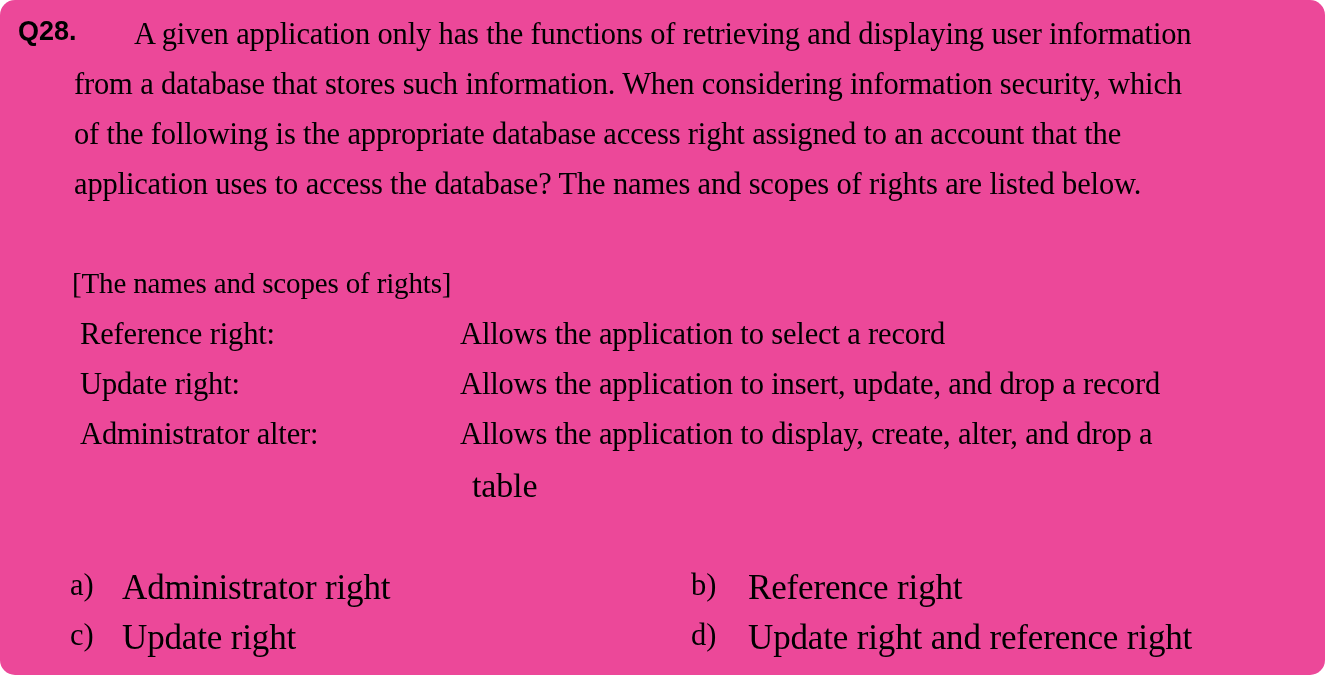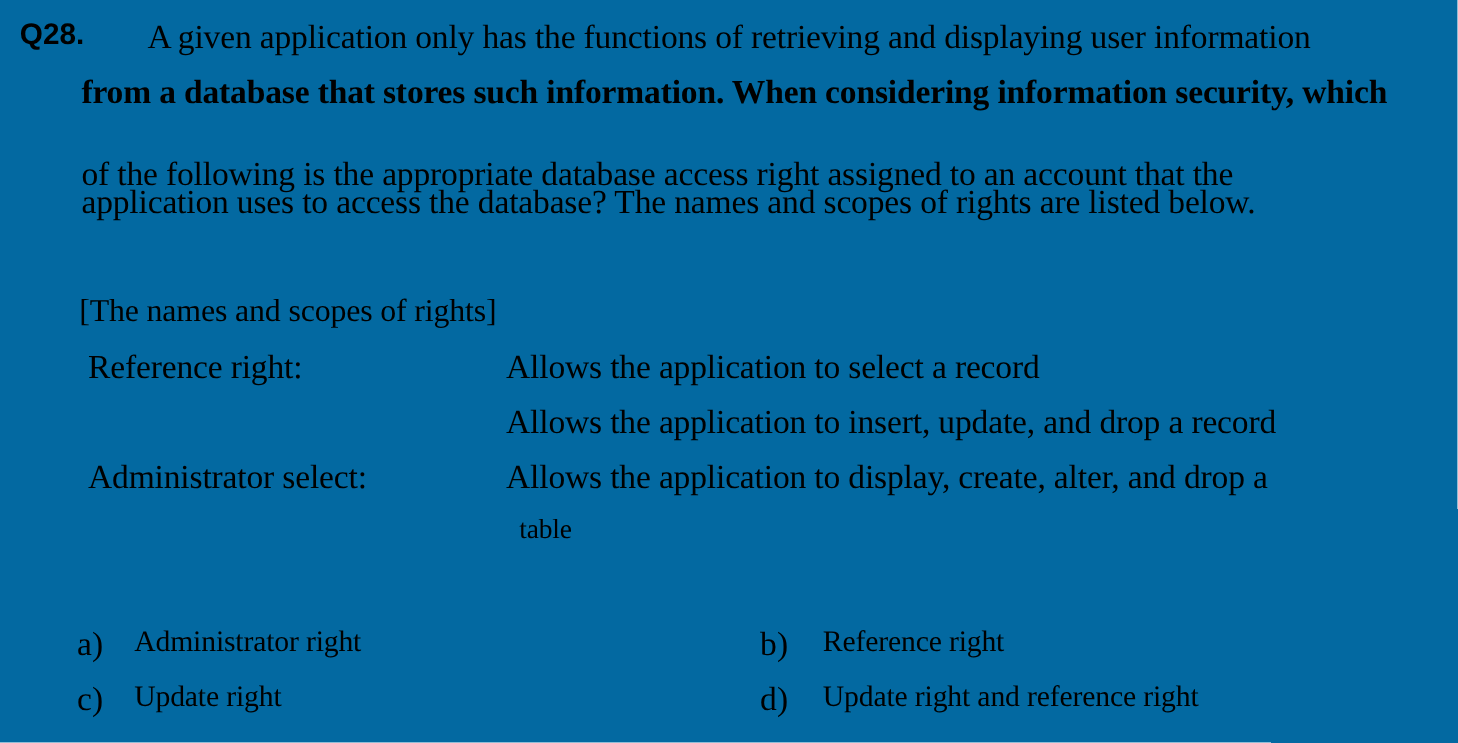--- a/index.html
+++ b/index.html
@@ -13,21 +13,22 @@
     position: relative;
     overflow: hidden;
     font-family: "Liberation Serif", "DejaVu Serif", serif;
     color: #000000;
     -webkit-font-smoothing: antialiased;
   }
 
   .page {
     position: absolute;
     inset: 0;
-    background: #0369a1;
+    background: #ec4899;
+    border-radius: 15px;
   }
 
   
   .stem {
     position: absolute;
     left: 0;
     top: 0;
     width: 1325px;
   }
   .stem-line {
@@ -41,22 +42,22 @@
     position: absolute;
     left: 18px;
     top: 18px;
     font-family: "Liberation Sans", "DejaVu Sans", sans-serif;
     font-weight: bold;
     font-size: 27px;
     line-height: 1;
     letter-spacing: 0px;
   }
   .stem-l1 { left: 134px; top: 19px; text-align: center; }
-  .stem-l2 { left: 74px;  top: 69px; font-weight: bold; }
-  .stem-l3 { left: 74px;  top: 119px; margin-top: 24px; }
+  .stem-l2 { left: 74px;  top: 69px; }
+  .stem-l3 { left: 74px;  top: 119px; }
   .stem-l4 { left: 74px;  top: 169px; }
 
   
   .rights-heading {
     position: absolute;
     left: 72px;
     top: 269px;
     white-space: nowrap;
     font-size: 29px;
     line-height: 1;
@@ -88,37 +89,37 @@
     white-space: nowrap;
     font-size: 30.5px;
     line-height: 1;
     letter-spacing: -0.15px;
   }
   .rights-desc-cont {
     position: absolute;
     left: 472px;
     top: 50px;
     white-space: nowrap;
-    font-size: 25px;
+    font-size: 34px;
     line-height: 1;
     letter-spacing: -0.15px;
   }
   .rights-row.two-line { height: 100px; }
 
   
   .choices {
     position: absolute;
     left: 0;
     top: 570px;
     width: 1325px;
   }
   .choice {
     position: absolute;
     white-space: nowrap;
-    font-size: 27px;
+    font-size: 35px;
     line-height: 1;
     letter-spacing: -0.15px;
   }
   .choice-letter {
     position: absolute;
     white-space: nowrap;
     font-size: 30.5px;
     line-height: 1;
   }
   .col-left  { left: 122px; }
@@ -146,25 +147,26 @@
   <div class="rights-heading">[The names and scopes of rights]</div>
 
   <div class="rights-table">
 
     <div class="rights-row">
       <span class="rights-name">Reference right:</span>
       <span class="rights-desc">Allows the application to select a record</span>
     </div>
 
     <div class="rights-row">
+      <span class="rights-name">Update right:</span>
       <span class="rights-desc">Allows the application to insert, update, and drop a record</span>
     </div>
 
     <div class="rights-row two-line">
-      <span class="rights-name">Administrator select:</span>
+      <span class="rights-name">Administrator alter:</span>
       <span class="rights-desc">Allows the application to display, create, alter, and drop a</span>
       <span class="rights-desc-cont">table</span>
     </div>
 
   </div>
 
   <div class="choices">
 
     <span class="choice-letter let-left row-a">a)</span>
     <span class="choice col-left row-a">Administrator right</span>

